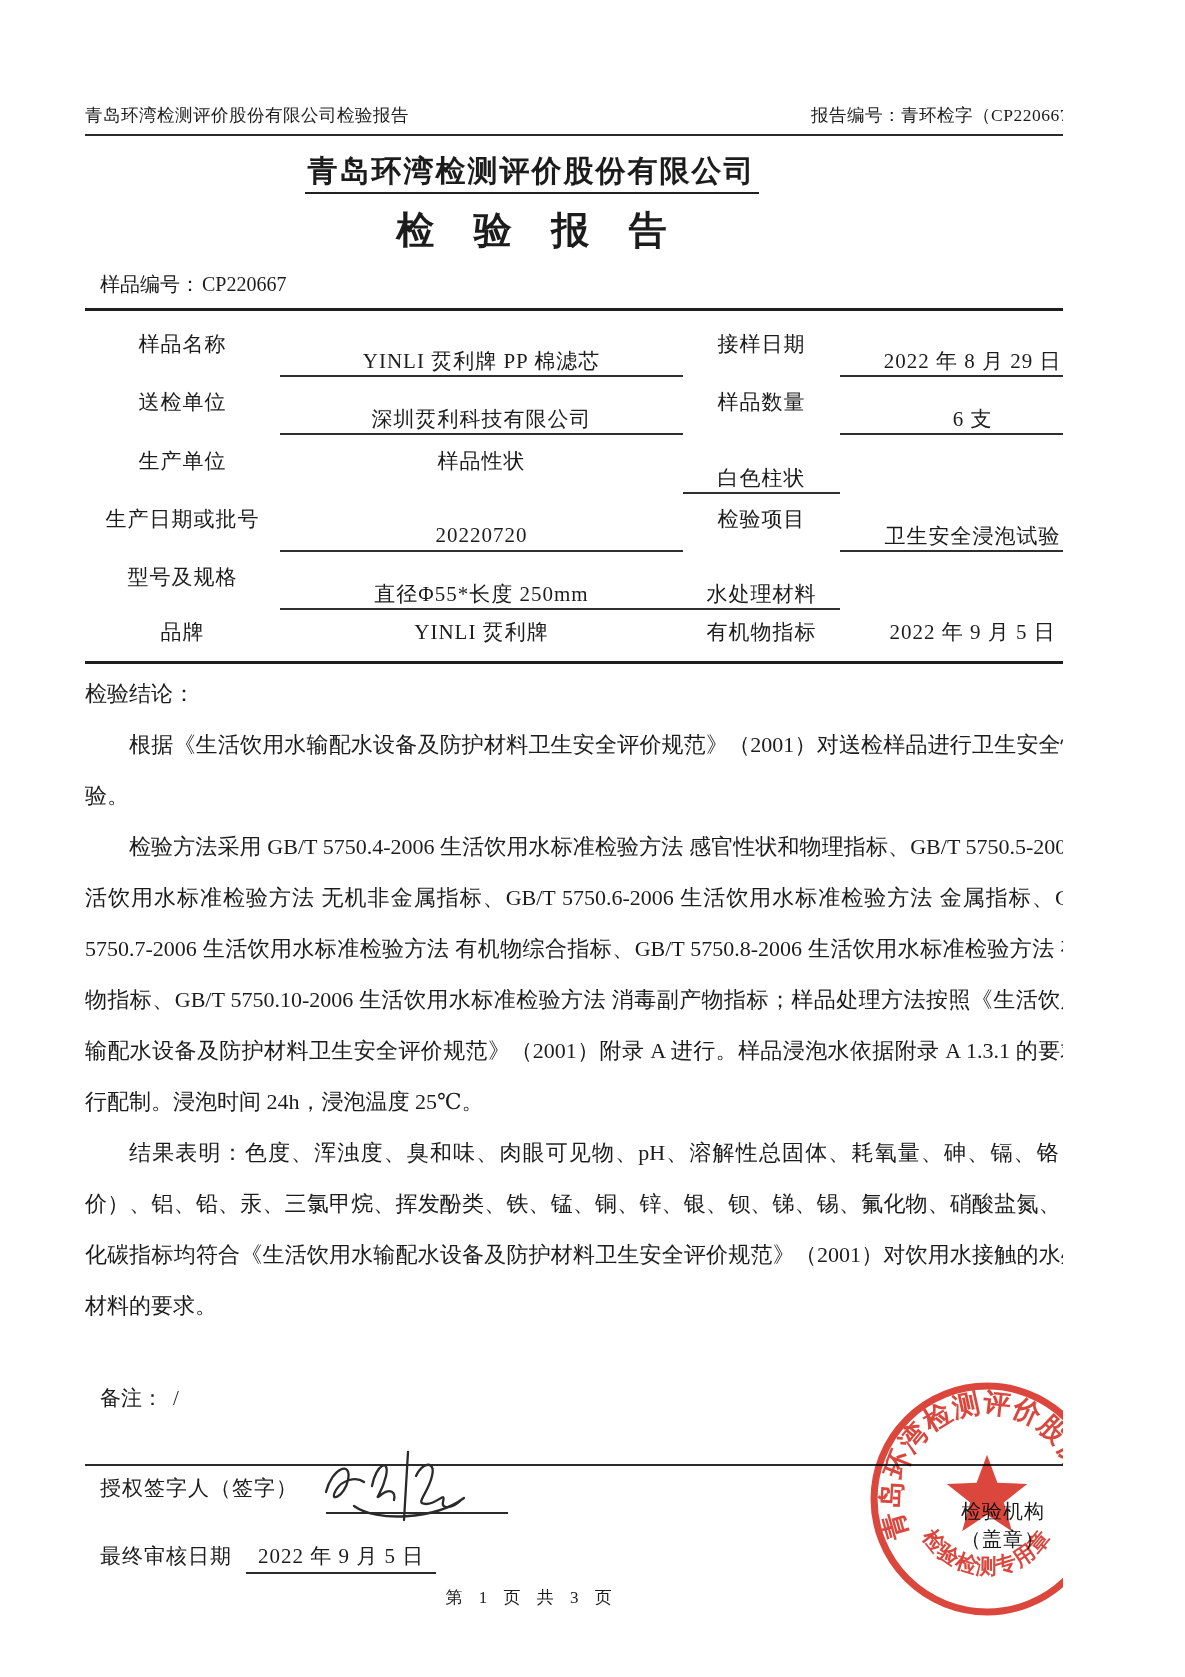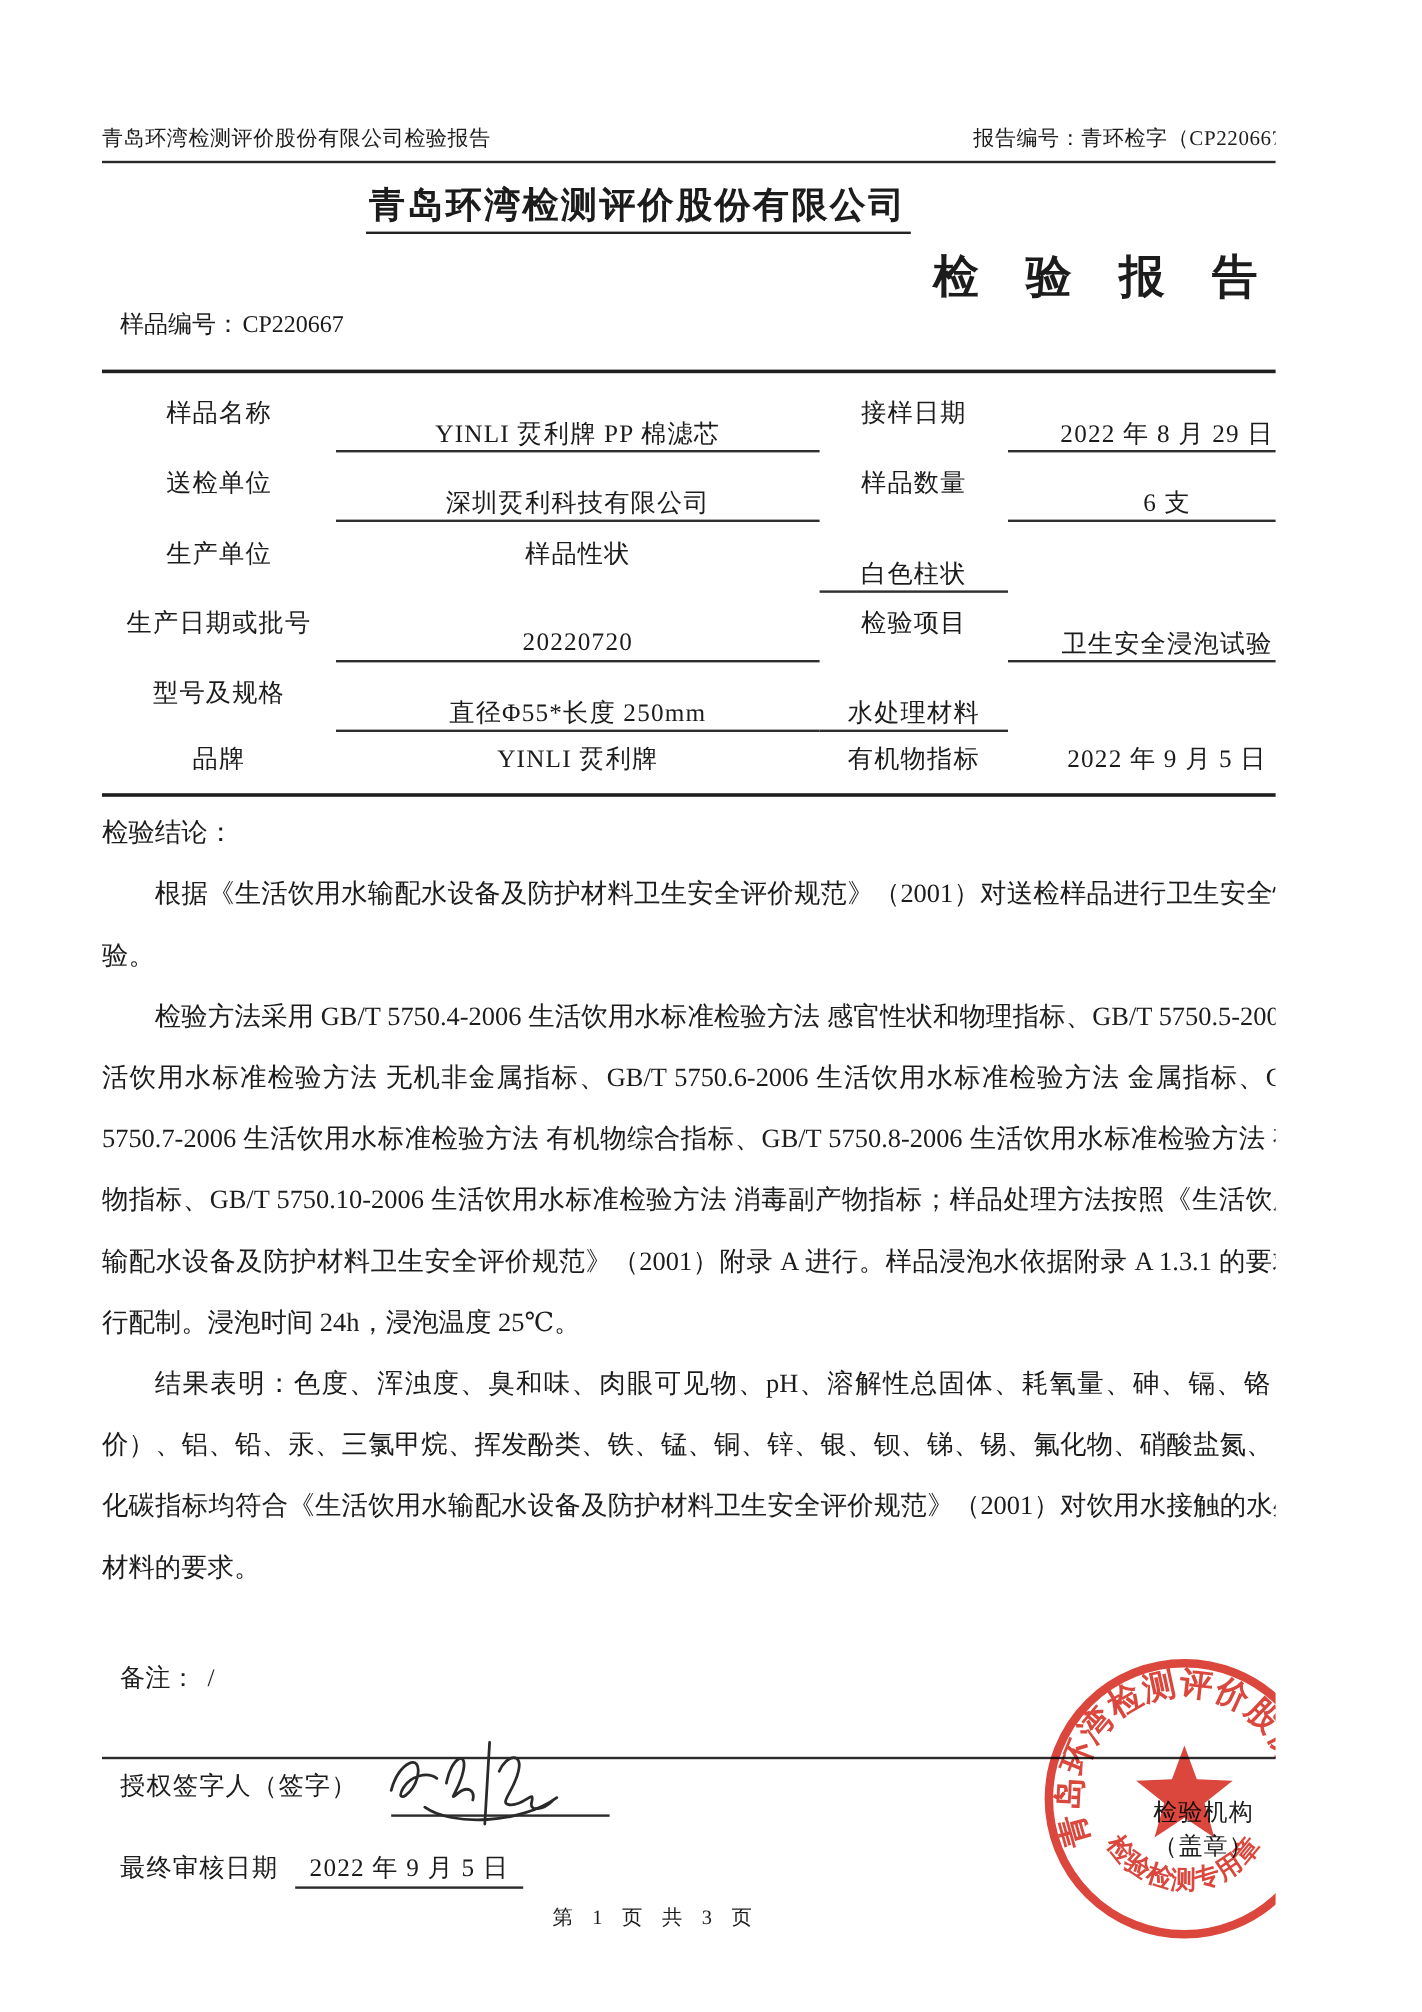--- a/index.html
+++ b/index.html
@@ -14,24 +14,24 @@
     font-size:17.5px;letter-spacing:0.5px;
     border-bottom:2px solid #2a2a2a;padding-bottom:7px;
   }
   
   .company-title{position:absolute;left:0;top:151px;width:100%;text-align:center;}
   .company-title span{
     font-size:30px;font-weight:bold;letter-spacing:2px;
     border-bottom:2px solid #222;padding:0 3px 5px;
   }
   .report-title{
-    position:absolute;left:0;top:205px;width:100%;text-align:right;
+    position:absolute;left:0;top:205px;width:100%;text-align:center;
     font-size:38px;font-weight:bold;letter-spacing:15px;text-indent:15px;
   }
-  .sample-no{position:absolute;left:100px;top:257px;font-size:20px;}
+  .sample-no{position:absolute;left:100px;top:271px;font-size:20px;}
   .sample-no .v{margin-left:2px;}
   
   .info-table{
     position:absolute;left:85px;top:308px;width:1020px;
     border-top:3px solid #1f1f1f;border-bottom:3px solid #1f1f1f;
   }
   .info-row{display:grid;grid-template-columns:195px 403px 157px 265px;height:58.3px;}
   .cell{display:flex;align-items:center;justify-content:center;font-size:21px;letter-spacing:1px;}
   .info-row:not(:last-child) .val{border-bottom:2px solid #2f2f2f;margin-top:36px;}
   
@@ -44,21 +44,21 @@
   
   .remark{position:absolute;left:100px;top:1384px;font-size:21px;}
   .remark .v{margin-left:10px;}
   .divider{position:absolute;left:85px;top:1464px;width:1012px;border-top:2px solid #2b2b2b;}
   .signer{position:absolute;left:100px;top:1474px;font-size:21px;letter-spacing:1px;}
   .sig-line{position:absolute;left:326px;top:1512px;width:182px;border-top:2px solid #2b2b2b;}
   .signature{position:absolute;left:312px;top:1444px;z-index:4;}
   .review{position:absolute;left:100px;top:1542px;font-size:21px;letter-spacing:1px;text-align:center;}
   .review .date{border-bottom:2px solid #2b2b2b;padding:0 12px 4px;margin-left:14px;}
   .page-info{
-    position:absolute;left:15px;top:1586px;width:100%;text-align:center;
+    position:absolute;left:0;top:1586px;width:100%;text-align:center;
     font-size:17px;letter-spacing:6px;
   }
   .org-label{
     position:absolute;left:938px;top:1497px;width:130px;z-index:1;
     font-size:20px;line-height:28px;text-align:center;letter-spacing:1px;color:#1c1c1c;
   }
   
   .stamp-main{position:absolute;left:866px;top:1378px;z-index:3;mix-blend-mode:multiply;opacity:0.92;}
   .stamp-edge{position:absolute;left:1135px;top:723px;z-index:3;mix-blend-mode:multiply;opacity:0.88;transform:rotate(-28deg);}
   .stamp-text{font-family:"Liberation Serif","DejaVu Serif",serif;font-weight:bold;}

